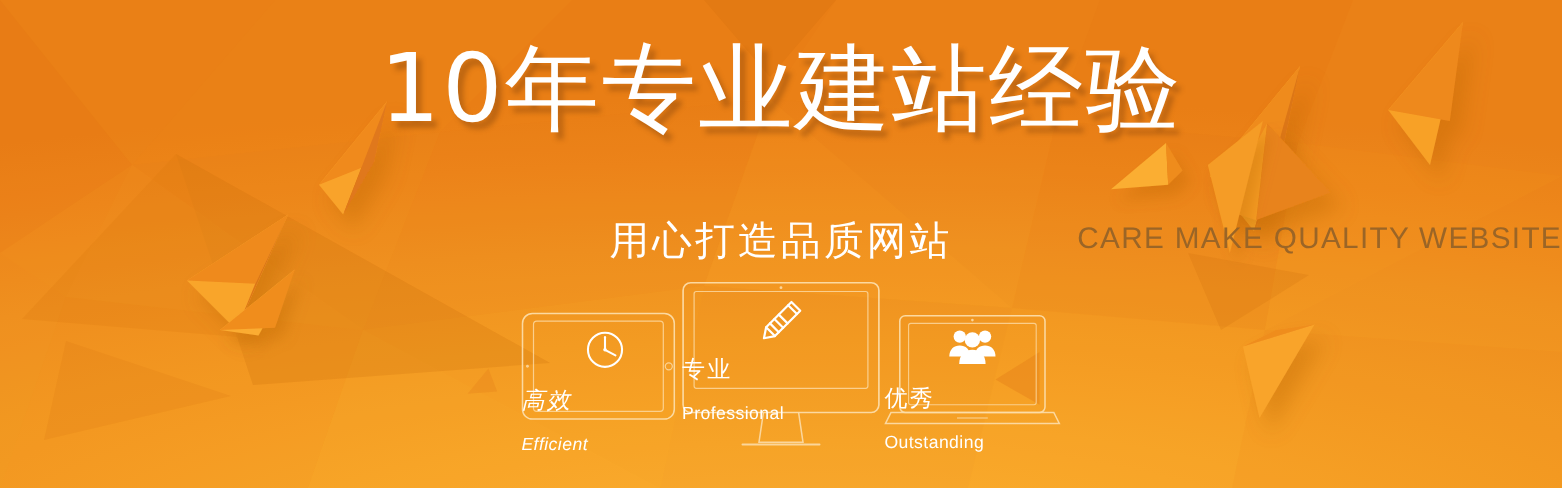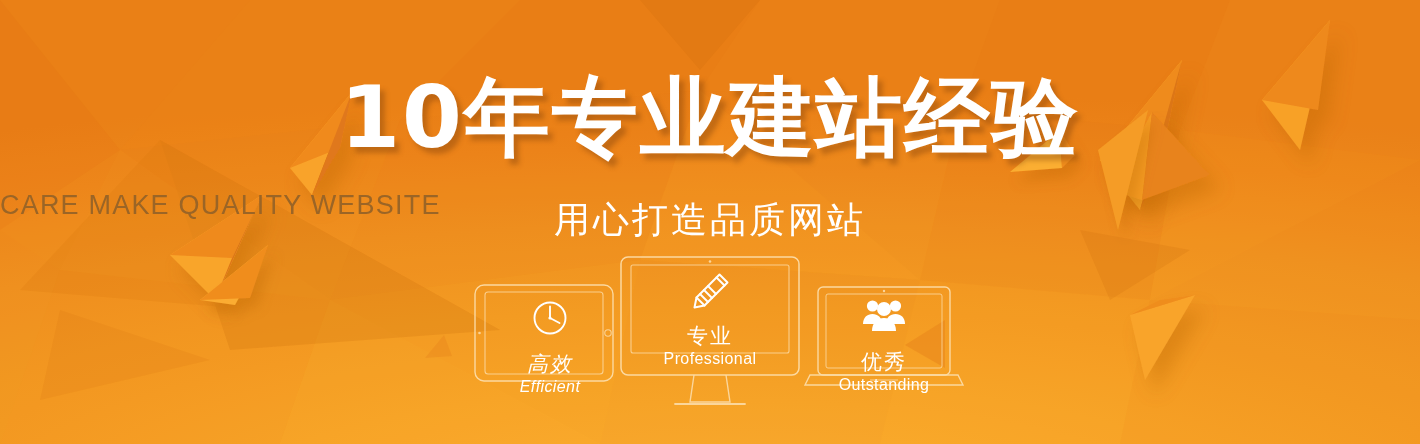--- a/index.html
+++ b/index.html
@@ -46,51 +46,50 @@
   }
 
   .headline {
     position: absolute;
     top: 38px;
     left: 0;
     width: 100%;
     text-align: center;
     font-size: 86px;
     line-height: 1.0;
-    font-weight: 700;
+    font-weight: 400;
     color: #ffffff;
     letter-spacing: 2px;
     text-shadow: 5px 6px 5px rgba(120, 60, 10, 0.38);
     white-space: nowrap;
     font-family: "DejaVu Sans", "Liberation Sans", sans-serif;
-    margin-top: 36px;
   }
 
   .sub-cn {
     position: absolute;
     top: 155px;
     left: 0;
     width: 100%;
     text-align: center;
     font-size: 36px;
     line-height: 1.15;
     color: #ffffff;
     letter-spacing: 3px;
     font-weight: 400;
     white-space: nowrap;
     font-family: "DejaVu Sans", "Liberation Sans", sans-serif;
     margin-top: 44px;
   }
 
   .sub-en {
     position: absolute;
-    top: 190px;
+    top: 201px;
     left: 0;
     width: 100%;
-    text-align: left;
+    text-align: right;
     font-size: 27px;
     line-height: 1.15;
     color: #9b6526;
     letter-spacing: 1.2px;
     font-weight: 400;
     white-space: nowrap;
   }
 
   
   .devices {
@@ -101,33 +100,34 @@
     height: 180px;
   }
   .device {
     position: absolute;
   }
   .device svg { display: block; overflow: visible; }
 
   .dev-label {
     position: absolute;
     width: 100%;
-    text-align: center;
+    text-align: left;
     color: #ffffff;
     white-space: nowrap;
     pointer-events: none;
   }
   .dev-cn {
     font-size: 21px;
     letter-spacing: 2px;
     font-family: "DejaVu Sans", "Liberation Sans", sans-serif;
   }
   .dev-en {
     font-size: 16px;
     letter-spacing: 0.4px;
+    margin-top: 18px;
   }
 
   
   #dev-efficient { left: 474px; top: 36px; width: 152px; height: 98px; font-style: italic; }
   #dev-efficient .dev-cn { top: 66px; }
   #dev-efficient .dev-en { top: 94px; }
 
   
   #dev-professional { left: 620px; top: 8px; width: 180px; height: 152px; }
   #dev-professional .dev-cn { top: 66px; }

